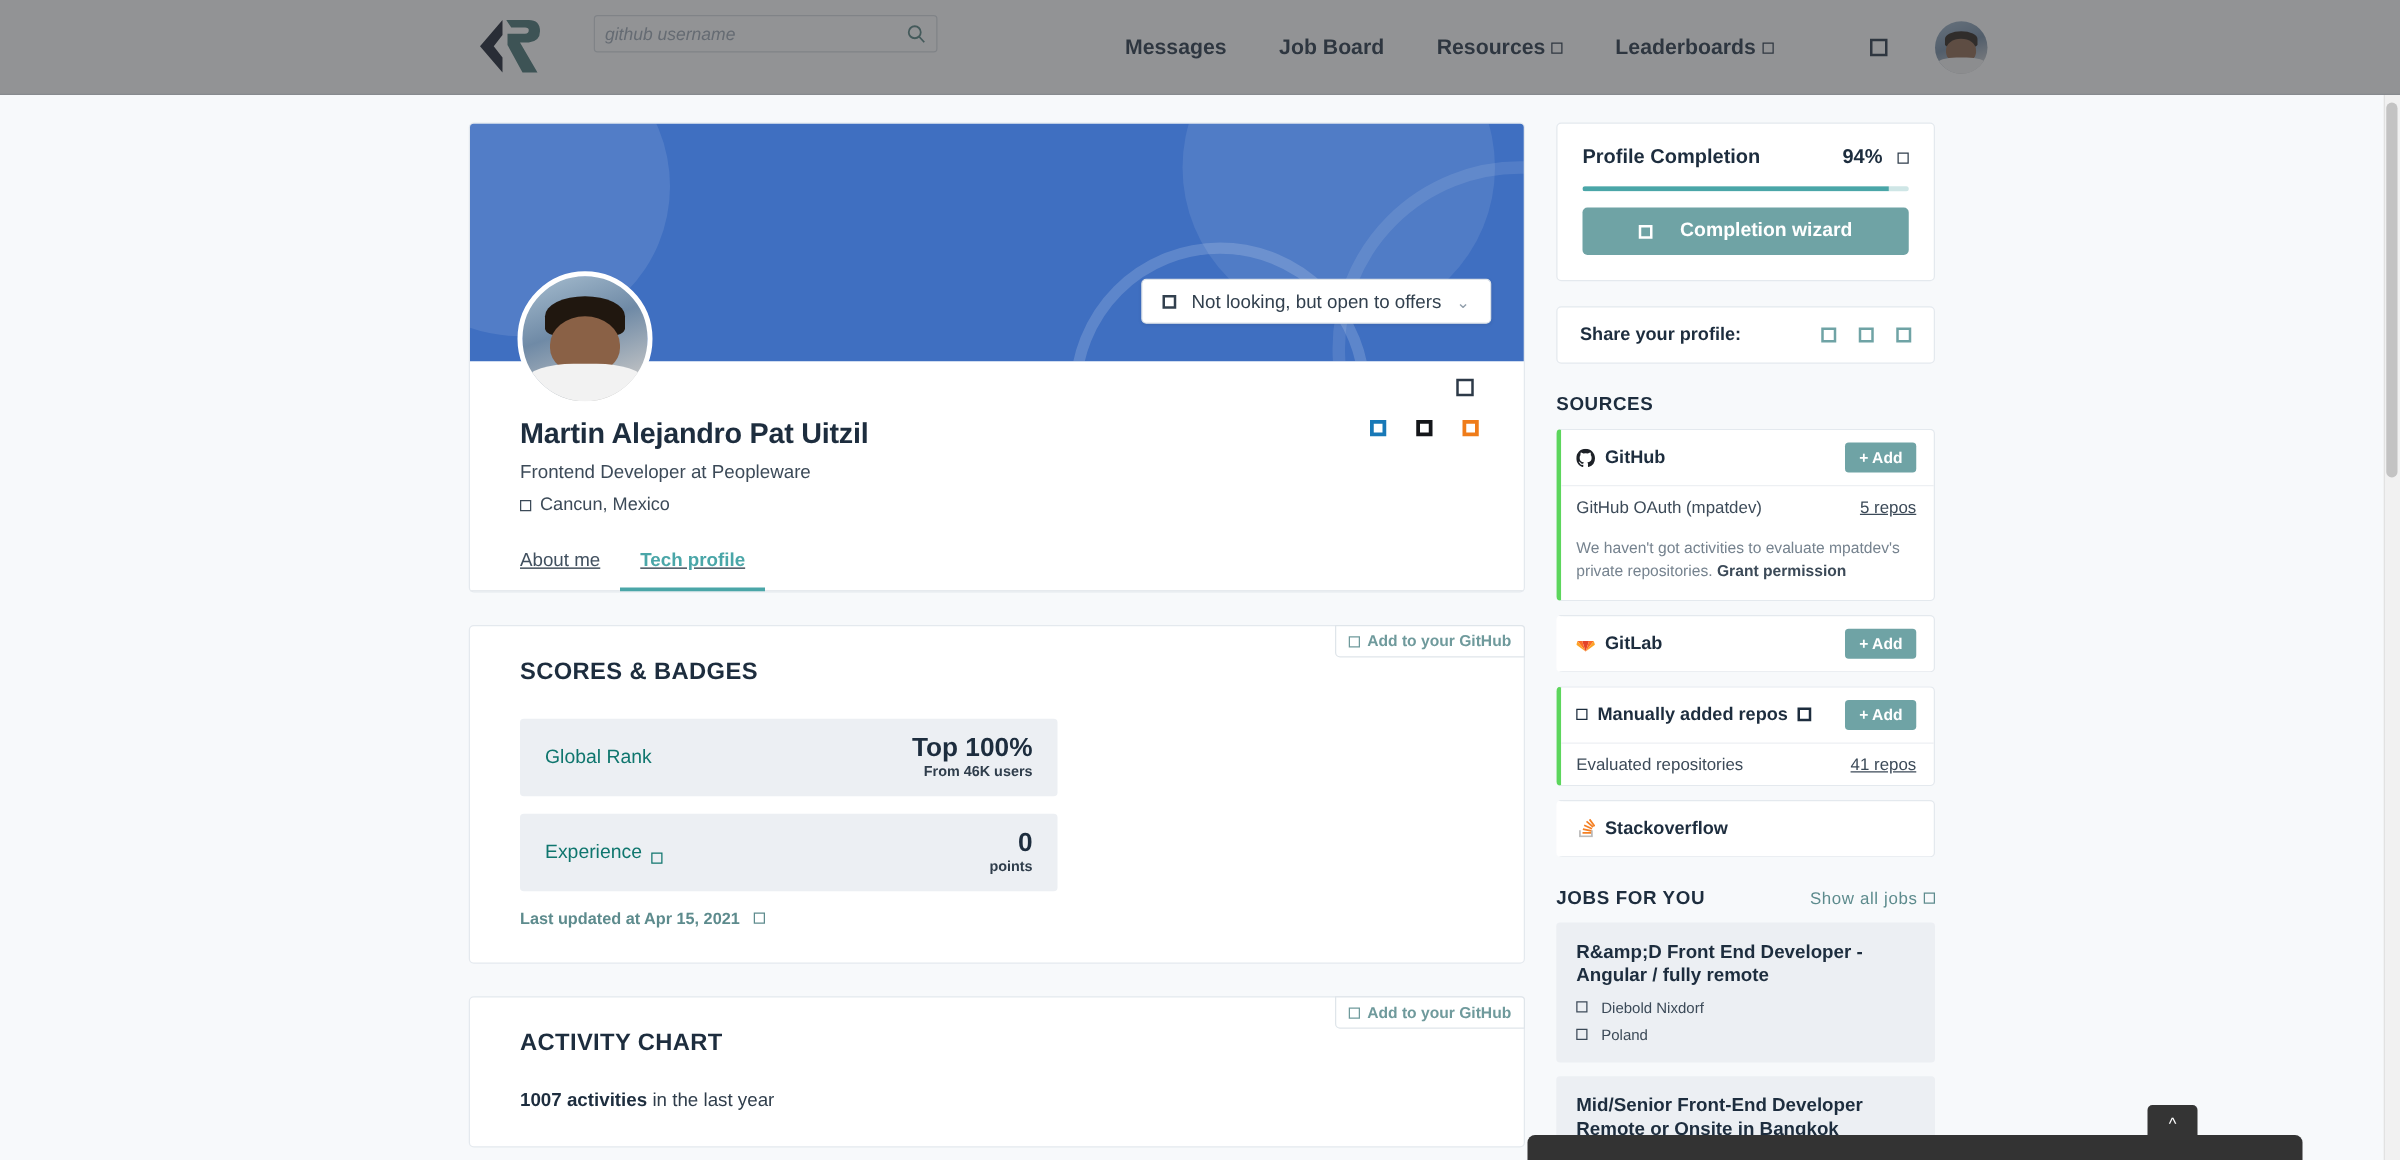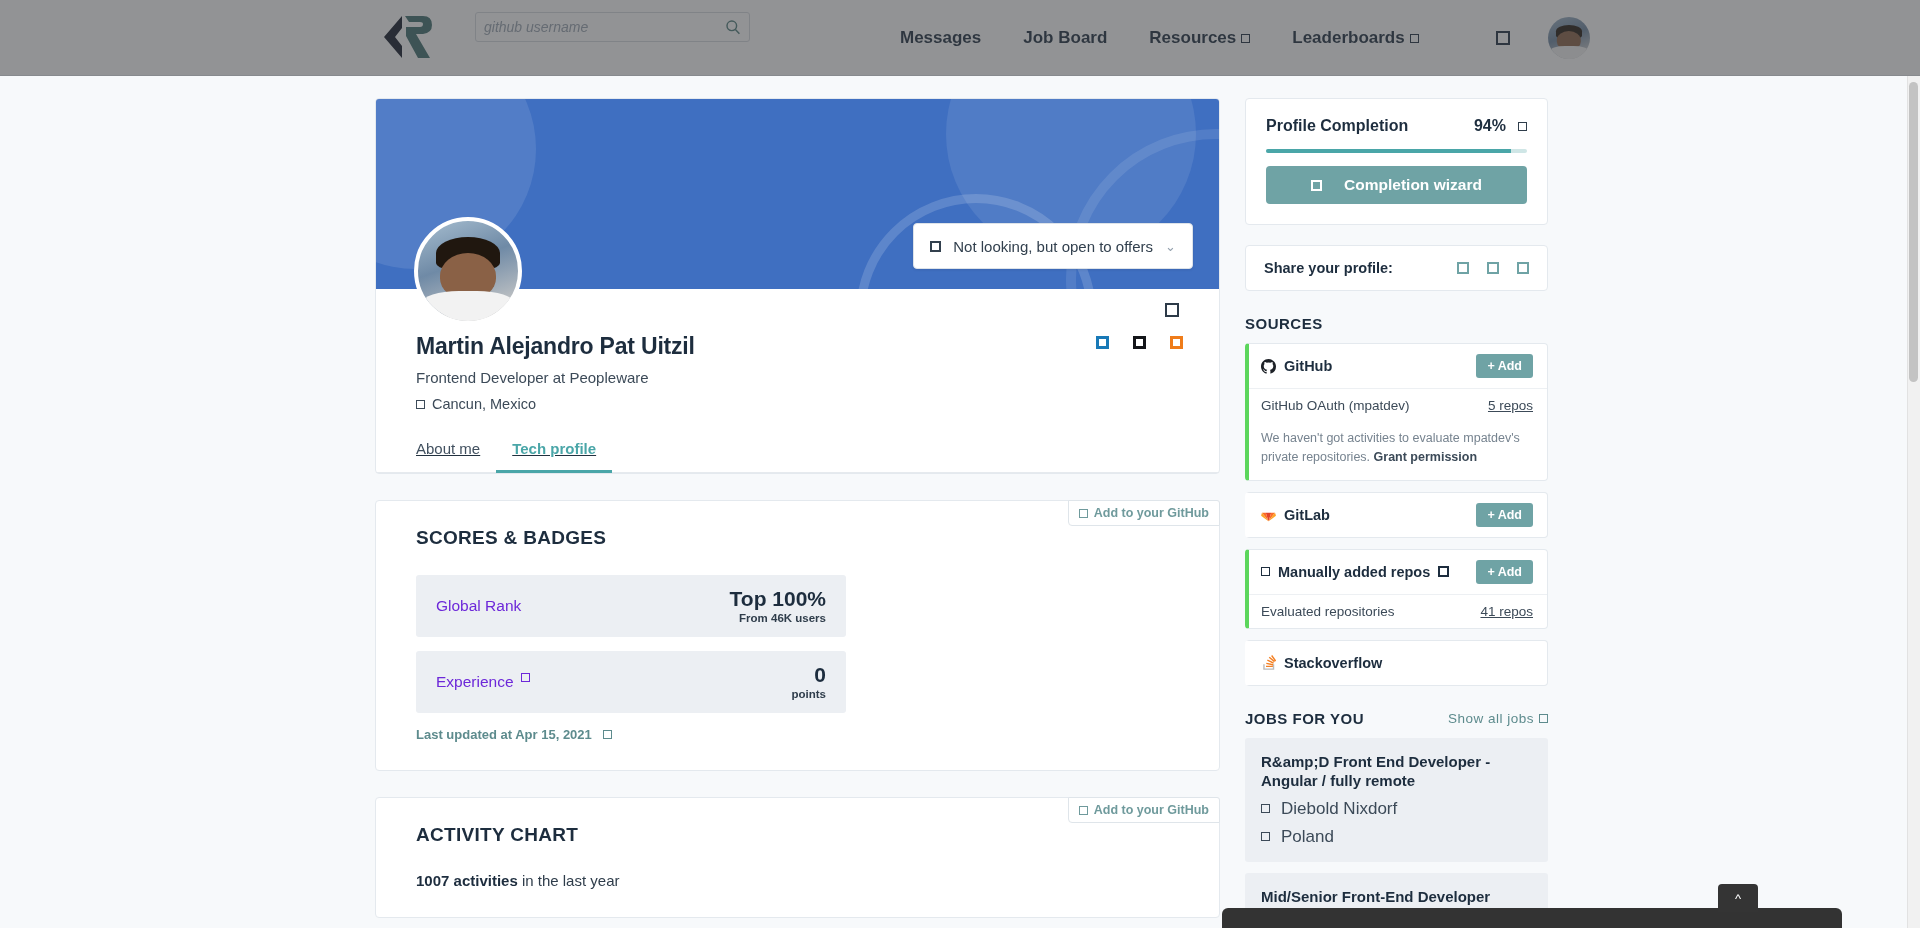--- a/index.html
+++ b/index.html
@@ -103,21 +103,21 @@
     position: absolute; left: 480px; top: 95px; width: 240px; height: 240px;
     border-radius: 50%; border: 9px solid rgba(255,255,255,0.16);
   }
   .cover-ring2 {
     position: absolute; left: 690px; top: 30px; width: 300px; height: 300px;
     border-radius: 50%; border: 10px solid rgba(255,255,255,0.10);
   }
   .status-pill {
     position: absolute; right: 26px; top: 124px; z-index: 4;
     background: #fff; border: 1px solid #dde3e9; border-radius: 4px;
-    height: 46px; min-width: 270px; padding: 0 16px;
+    height: 36px; min-width: 270px; padding: 0 16px;
     display: flex; align-items: center; gap: 12px;
     box-shadow: 0 1px 3px rgba(0,0,0,0.08); cursor: pointer;
     font-size: 15px; color: #32404e;
   }
   .status-pill .chev { margin-left: auto; color: #93a0ad; font-size: 13px; }
   .avatar-big {
     position: absolute; left: 38px; top: 118px; width: 108px; height: 108px;
     border-radius: 50%; border: 4px solid #fff; overflow: hidden;
     background: linear-gradient(160deg,#a7bed0 0%,#6f8aa6 42%,#ded7cf 100%);
     z-index: 3; cursor: pointer;
@@ -163,21 +163,21 @@
   }
   .sec-title {
     font-size: 19px; font-weight: bold; letter-spacing: 0.3px;
     color: #1d2d3e; margin-bottom: 26px;
   }
   .score-row {
     background: #eceff3; border-radius: 3px; height: 62px; width: 430px;
     display: flex; align-items: center; justify-content: space-between;
     padding: 0 20px; margin-bottom: 14px;
   }
-  .score-label { font-size: 15.5px; color: #6d28d9; display: flex; align-items: flex-start; gap: 7px; }
+  .score-label { font-size: 15.5px; color: #0f766e; display: flex; align-items: flex-end; gap: 7px; }
   .score-val { text-align: right; }
   .score-big { font-size: 21px; font-weight: bold; color: #1d2d3e; line-height: 1.05; }
   .score-sub { font-size: 11.5px; font-weight: bold; color: #2f3d4b; margin-top: 2px; }
   .last-upd {
     font-size: 13px; font-weight: bold; color: #5d8b8d; margin-top: 8px;
     display: flex; align-items: center; gap: 11px; cursor: pointer;
   }
   .activity-line { font-size: 15px; color: #2f3d4b; margin-top: 16px; }
   .activity-line b { color: #1d2d3e; }
 
@@ -239,21 +239,21 @@
   .src-note {
     padding: 7px 14px 12px 12px; font-size: 12.5px; color: #76838f; line-height: 1.55;
   }
   .src-note b { color: #3c4a58; cursor: pointer; }
   .job-card {
     background: #eceff3; border-radius: 3px; padding: 14px 16px 15px 16px;
     margin-bottom: 11px; cursor: pointer;
   }
   .job-title { font-size: 15px; font-weight: bold; color: #1d2d3e; line-height: 1.3; }
   .job-meta {
-    font-size: 17px; color: #3c4a58; margin-top: 8px;
+    font-size: 12px; color: #3c4a58; margin-top: 8px;
     display: flex; align-items: center; gap: 11px;
   }
 
   
   .scrollbar-track {
     position: absolute; right: 0; top: 76px; width: 13px; height: 852px;
     background: #f1f1f1; border-left: 1px solid #e2e2e2;
   }
   .scrollbar-thumb {
     position: absolute; right: 2px; top: 82px; width: 9px; height: 300px;

